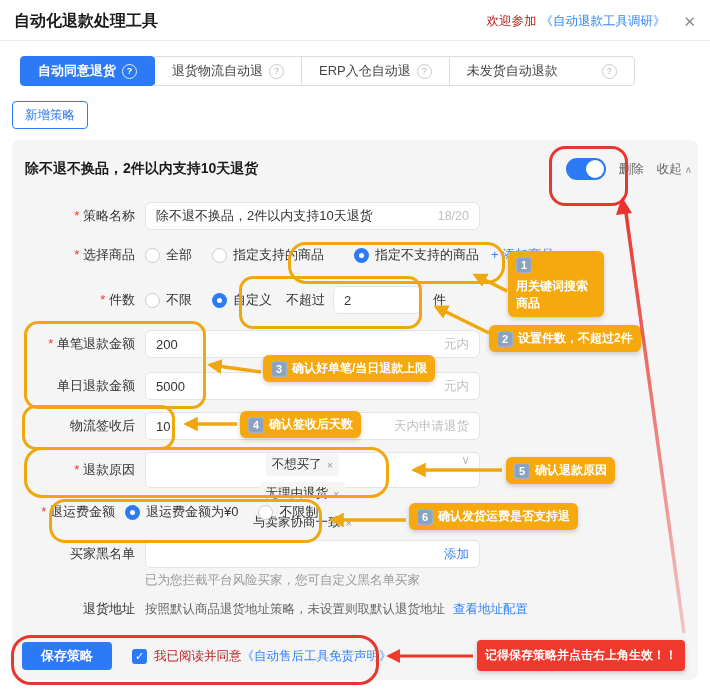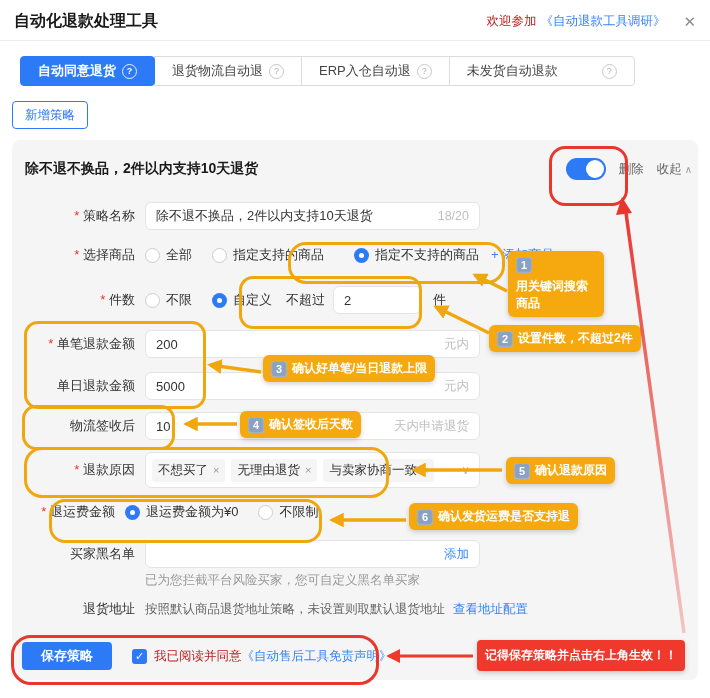--- a/index.html
+++ b/index.html
@@ -41,21 +41,21 @@
          flex:none;box-sizing:border-box;position:relative;}
   .radio.on{border:none;background:#2d7af6;}
   .radio.on::after{content:"";position:absolute;width:5px;height:5px;background:#fff;border-radius:50%;left:5px;top:5px;}
   .hdr-title{position:absolute;left:13px;top:20px;font-size:14px;font-weight:bold;color:#1a1a1a;}
   .hdr-right{position:absolute;right:6px;top:18px;display:flex;align-items:center;gap:13px;}
   .toggle{width:40px;height:22px;border-radius:11px;background:#2d7af6;position:relative;cursor:pointer;flex:none;}
   .toggle .knob{position:absolute;right:2px;top:2px;width:18px;height:18px;border-radius:50%;background:#fff;}
   .hdr-act{font-size:12.5px;color:#666;cursor:pointer;display:flex;align-items:center;gap:3px;}
   .caret{font-size:10px;color:#999;}
   .select{position:relative;width:335px;height:36px;background:#fff;border:1px solid #e4e4e6;border-radius:6px;
-          display:flex;align-items:center;gap:6px;padding:0 26px 0 6px;box-sizing:border-box;}
+          display:flex;align-items:center;gap:6px;padding:0 26px 0 6px;box-sizing:border-box;flex-direction:column;}
   .chev{position:absolute;right:9px;color:#bbb;font-size:12px;}
   .tag{background:#f5f5f6;border-radius:3px;padding:3px 6px;font-size:12.5px;color:#333;display:flex;align-items:center;gap:5px;}
   .tag .x{color:#9a9a9a;font-size:11px;cursor:pointer;}
   .helper{font-size:12.5px;color:#999;}
   .addr-text{font-size:12.5px;color:#666;}
   .save-btn{width:90px;height:28px;background:#2d7af6;color:#fff;font-size:13px;font-weight:bold;border:none;
             border-radius:4px;cursor:pointer;margin-left:10px;}
   .checkbox{width:15px;height:15px;background:#2d7af6;border-radius:3px;color:#fff;font-size:11px;
             display:flex;align-items:center;justify-content:center;margin-left:20px;cursor:pointer;flex:none;}
   .agree{font-size:12.5px;color:#b91c1c;margin-left:7px;}

